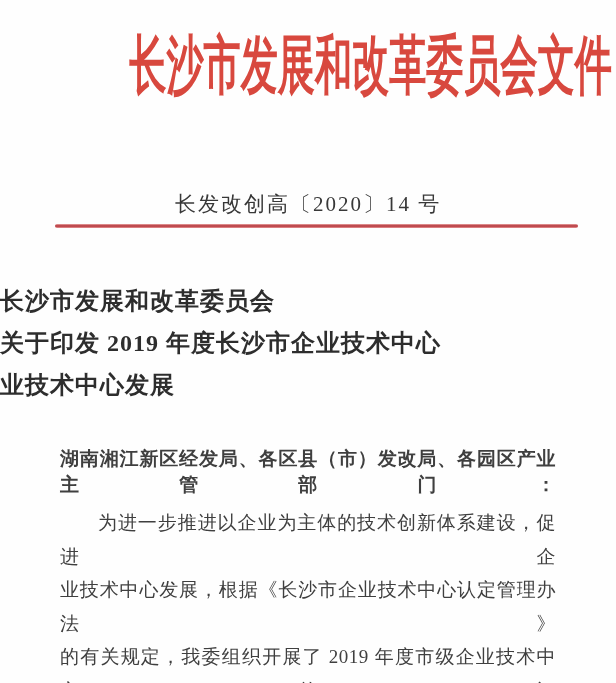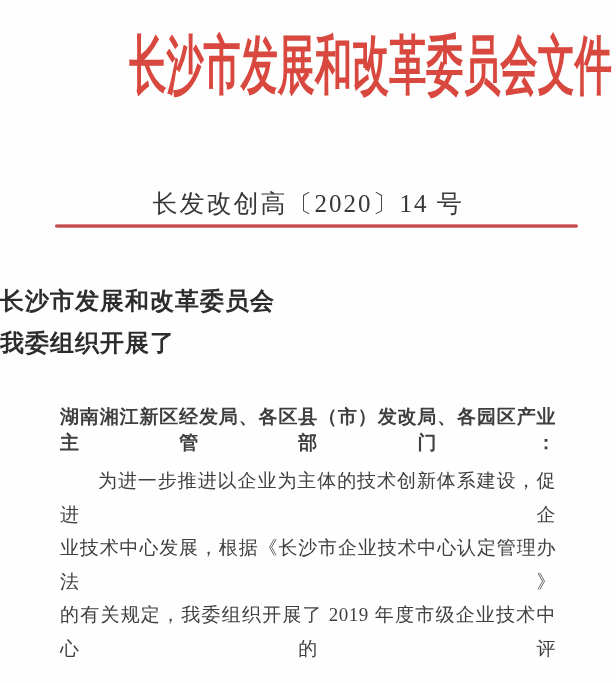--- a/index.html
+++ b/index.html
@@ -30,21 +30,21 @@
     font-weight: bold;
     color: var(--accent-red);
     white-space: nowrap;
     transform: scaleX(0.58);
     transform-origin: 50% 50%;
     letter-spacing: 0px;
   }
   .doc-number {
     margin-top: 87px;
     text-align: center;
-    font-size: 25px;
+    font-size: 21px;
     line-height: 26px;
     color: #383838;
     letter-spacing: 2px;
   }
   .red-line {
     margin-top: 7px;
     margin-left: 55px;
     margin-right: 38px;
     height: 4px;
     border-radius: 2px;
@@ -94,21 +94,22 @@
 <div class="page">
 
   <div class="header-title">长沙市发展和改革委员会文件</div>
 
   <div class="doc-number">长发改创高〔2020〕14 号</div>
 
   <div class="red-line"></div>
 
   <div class="doc-title">
     <div class="title-line">长沙市发展和改革委员会</div>
-    <div class="title-line">我委组织开展了</div>
+    <div class="title-line">关于印发 2019 年度长沙市企业技术中心</div>
+    <div class="title-line">业技术中心发展</div>
   </div>
 
   <div class="body-block">
     <div class="salutation">湖南湘江新区经发局、各区县（市）发改局、各园区产业主管部门：</div>
 
     <div class="paragraph">
       <div class="para-line indent">为进一步推进以企业为主体的技术创新体系建设，促进企</div>
       <div class="para-line">业技术中心发展，根据《长沙市企业技术中心认定管理办法》</div>
       <div class="para-line">的有关规定，我委组织开展了 2019 年度市级企业技术中心的评</div>
 

